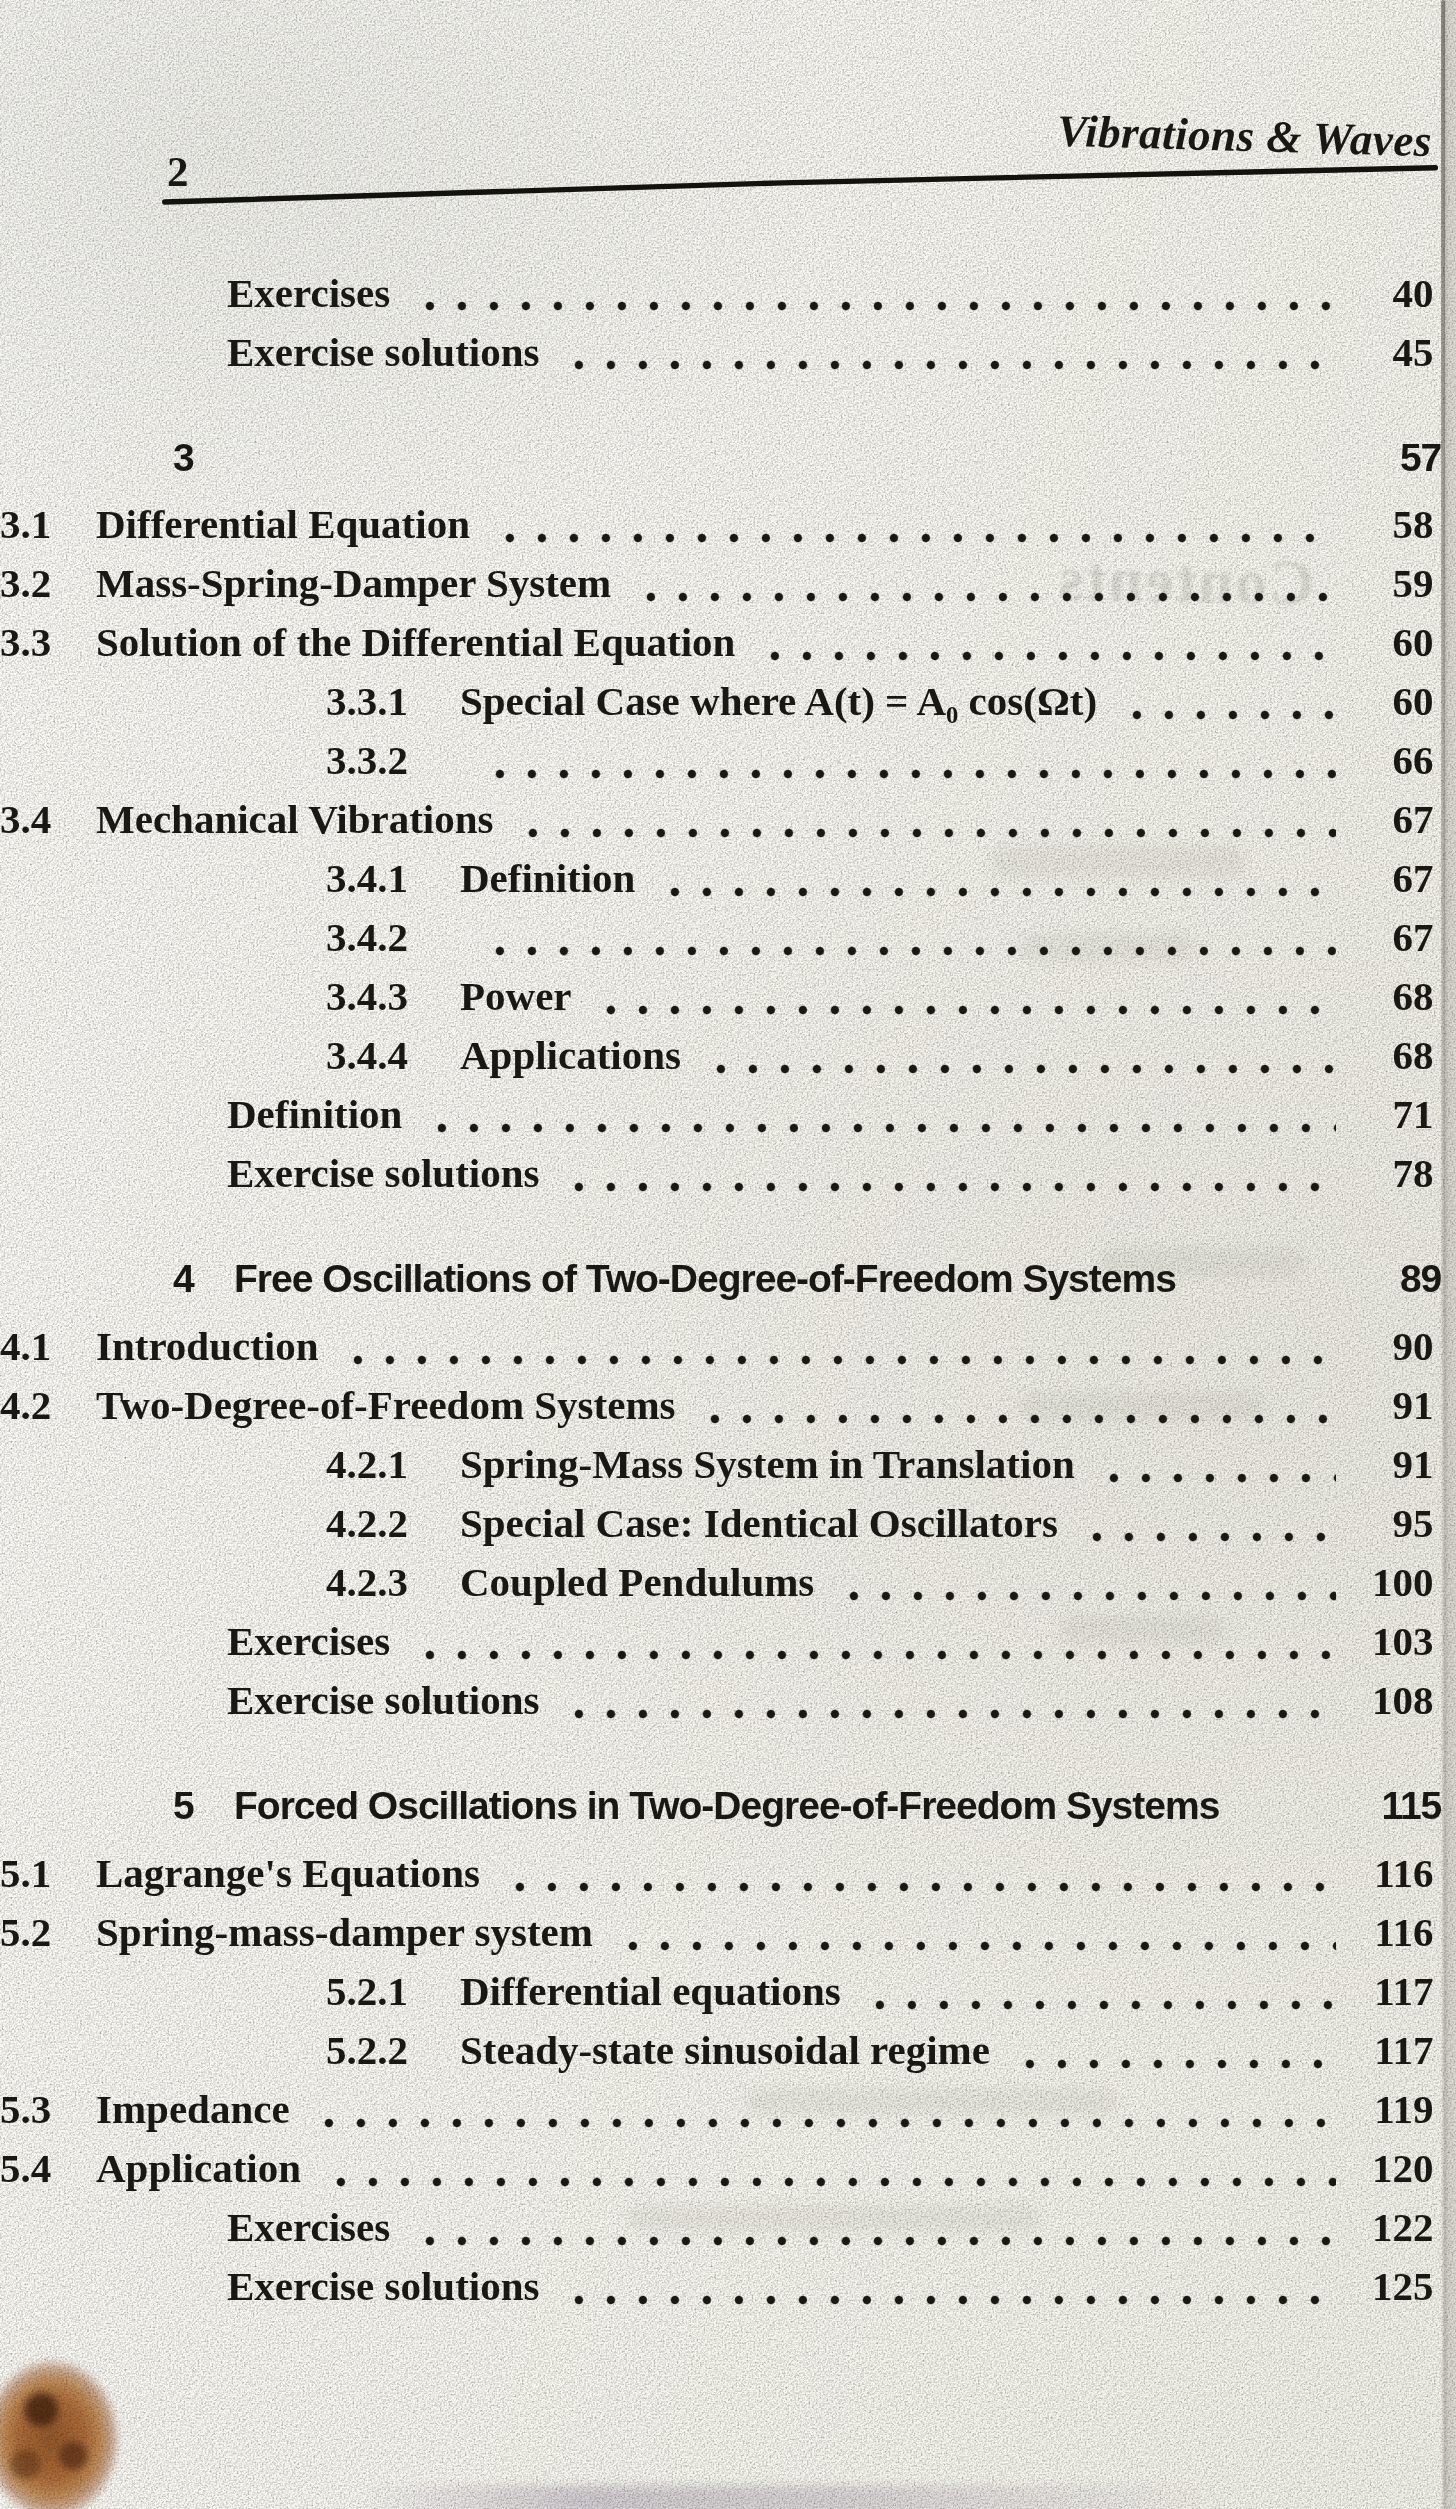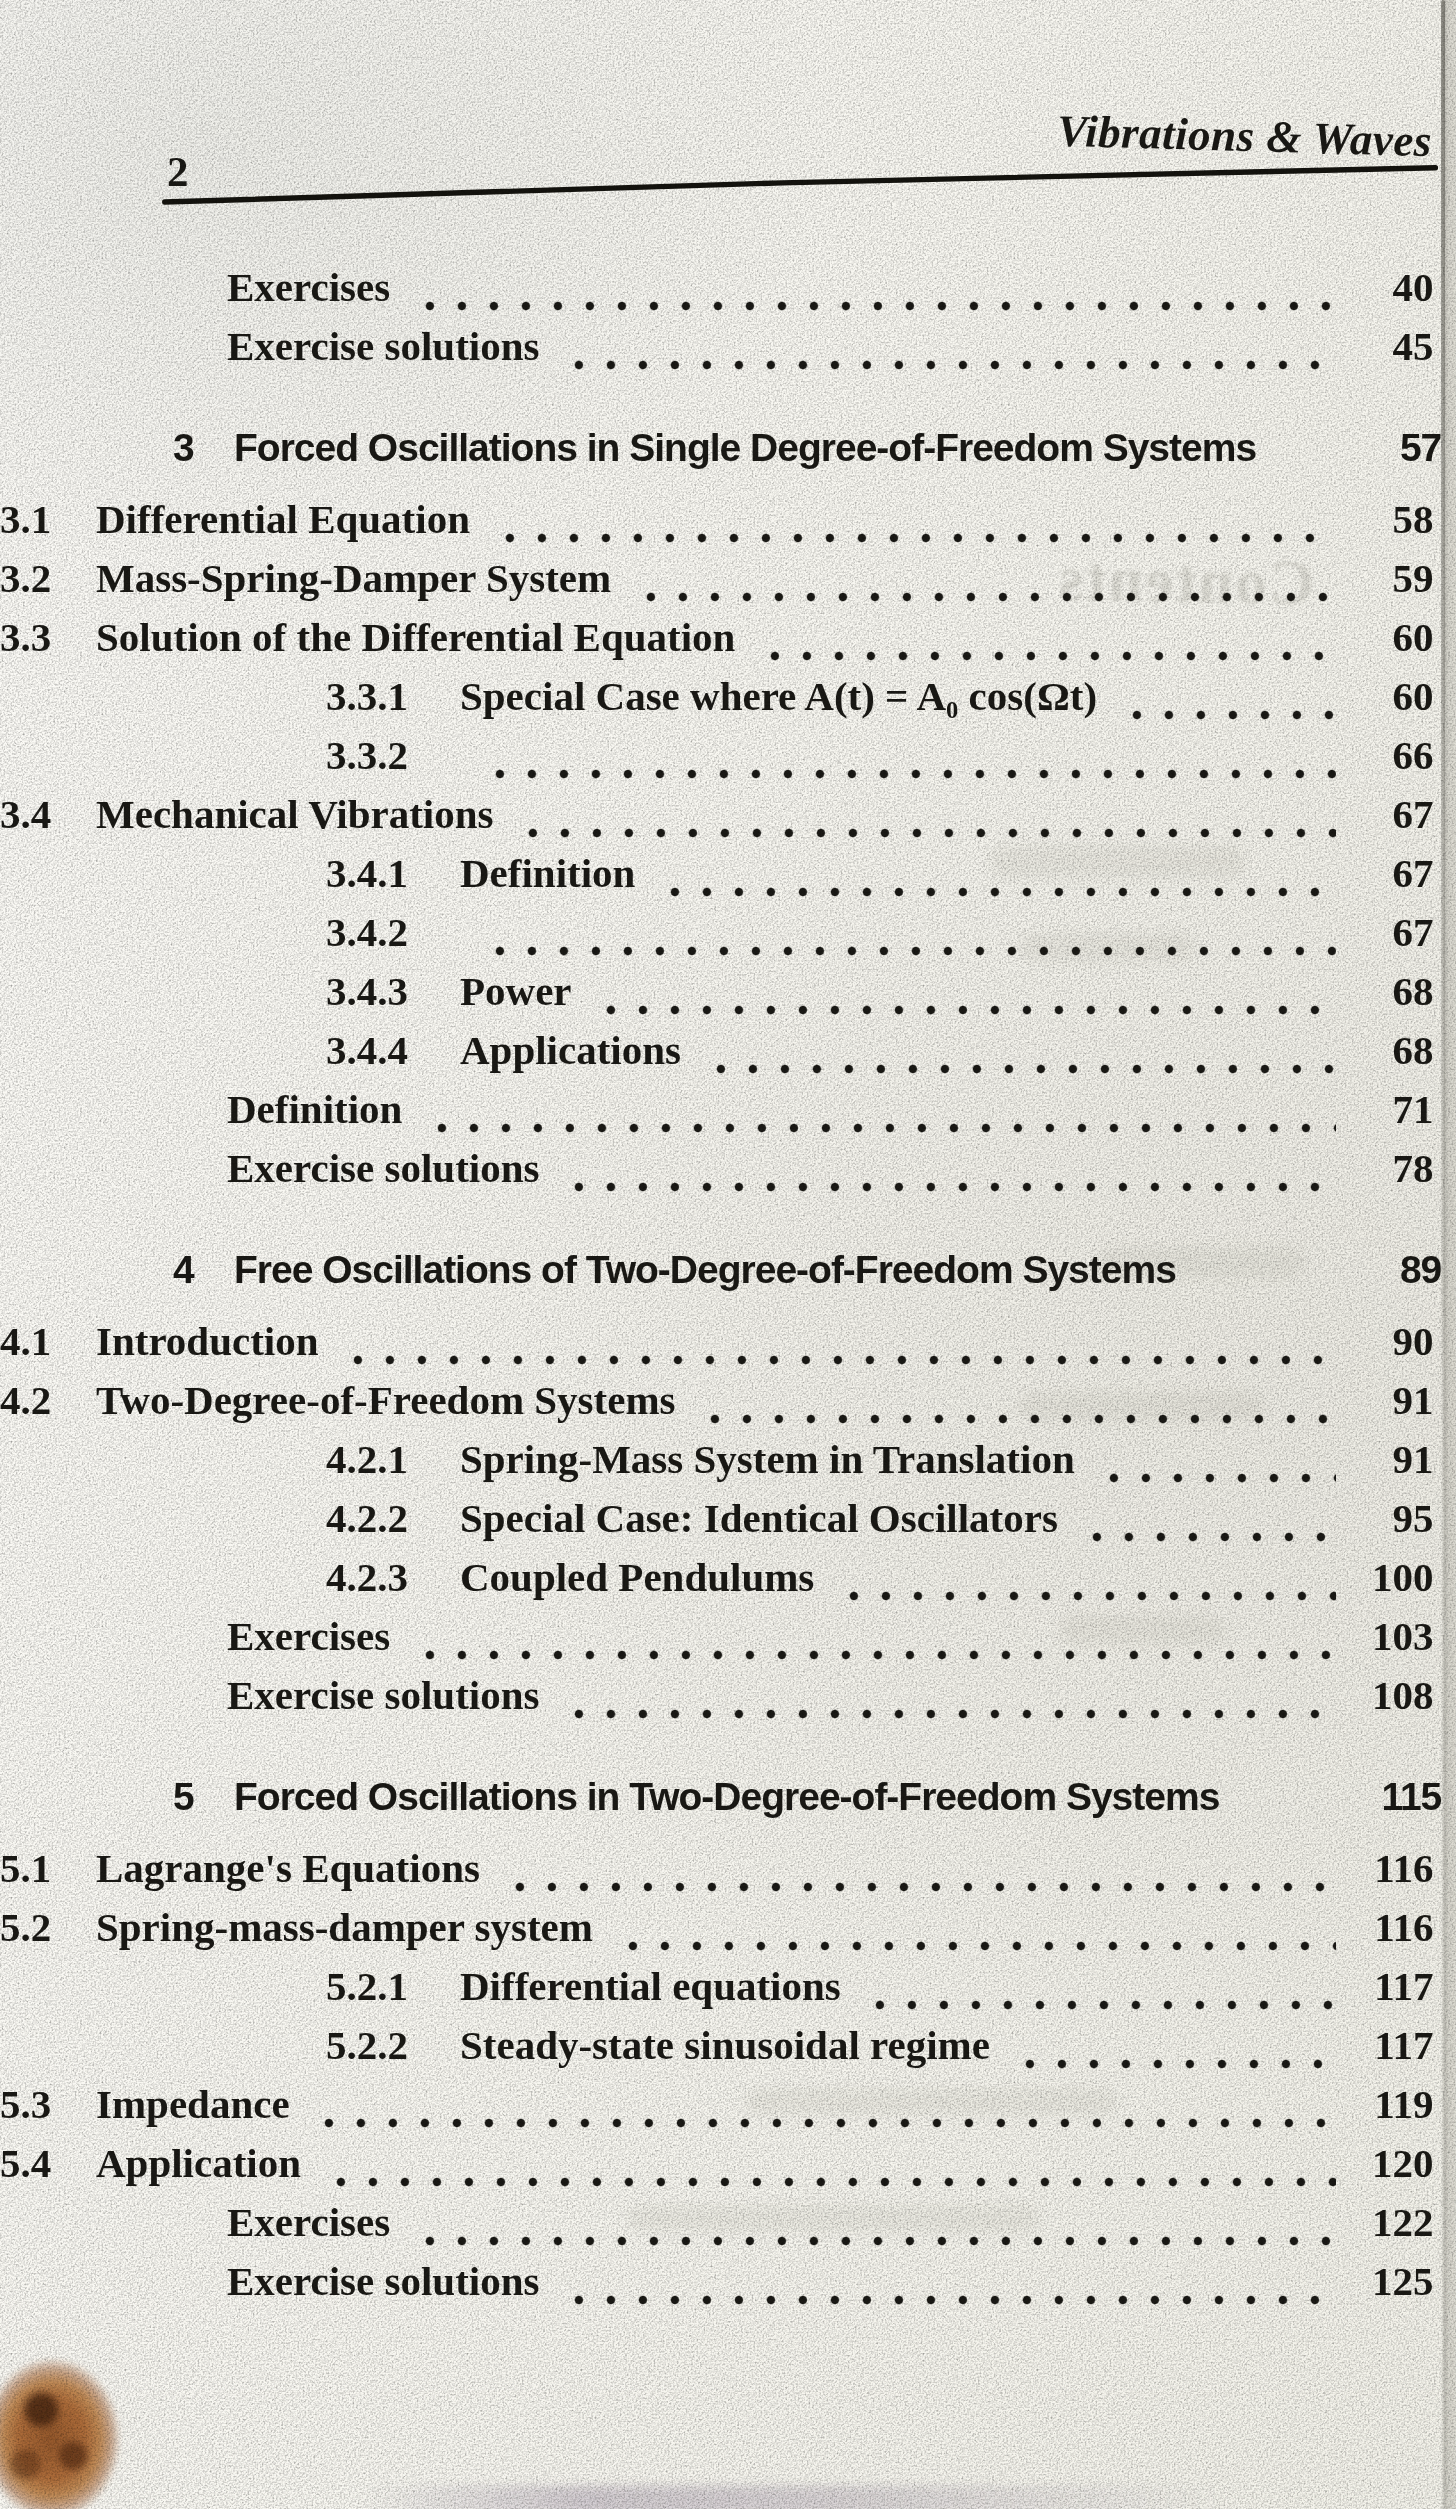--- a/index.html
+++ b/index.html
@@ -23,21 +23,21 @@
     position:absolute;right:25.5px;top:110px;
     font:italic 700 45px "Liberation Serif","DejaVu Serif",serif;
     transform:rotate(1.6deg);
     letter-spacing:0.5px;
   }
   .header-rule{position:absolute;left:0;top:0;pointer-events:none;}
 
   
   .toc{position:absolute;left:0;top:0;right:0;padding-top:263px;}
   .row{
-    display:flex;height:59px;
+    display:flex;align-items:center;height:59px;
     font:700 41px "Liberation Serif","DejaVu Serif",serif;
     padding-right:23.5px;
   }
   .row .num{flex:0 0 auto;}
   .row .title{white-space:nowrap;}
   .leader{
     flex:1 1 auto;align-self:stretch;min-width:9.8px;
     margin:0 9.8px 0 17.6px;
     background-image:radial-gradient(circle, #1b1a16 3.5px, rgba(27,26,22,0) 4.7px);
     background-size:32px 9.8px;
@@ -135,21 +135,20 @@
     <span class="pg">40</span>
   </div>
       <div class="row exercise">
 
     <span class="title">Exercise solutions</span>
     <span class="leader"></span>
     <span class="pg">45</span>
   </div>
       <div class="row chapter">
     <span class="num">3</span>
-    <span class="title">Forced Oscillations in Single Degree-of-Freedom Systems</span>
     <span class="leader"></span>
     <span class="pg">57</span>
   </div>
       <div class="row section">
     <span class="num">3.1</span>
     <span class="title">Differential Equation</span>
     <span class="leader"></span>
     <span class="pg">58</span>
   </div>
       <div class="row section">

